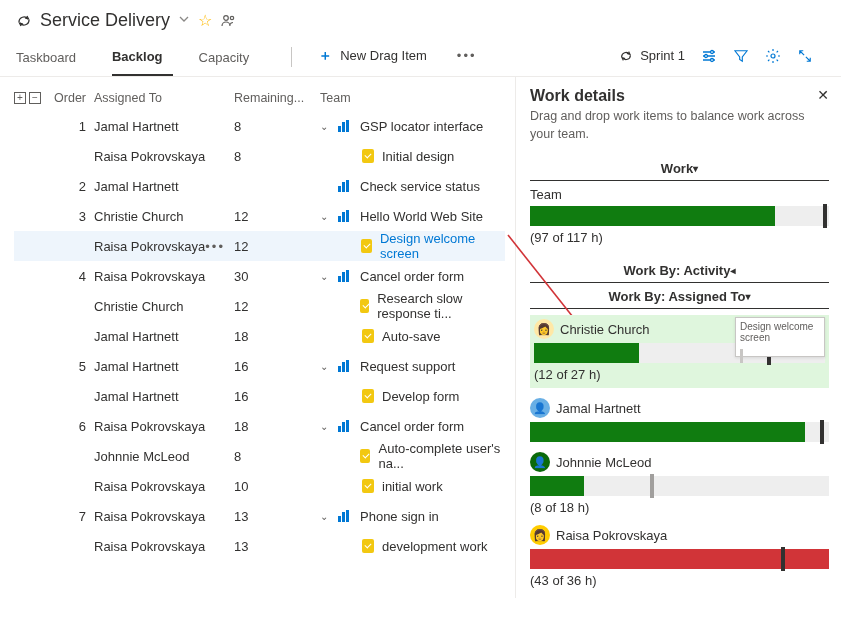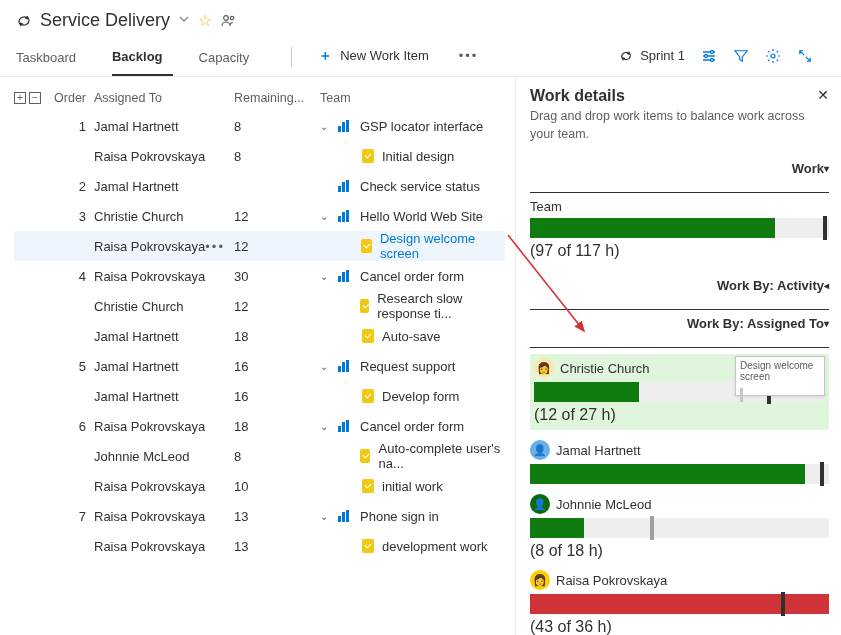--- a/index.html
+++ b/index.html
@@ -44,27 +44,27 @@
   .ellipsis-indent-0 { padding-left: 0px; }
   .ellipsis-indent-1 { padding-left: 24px; }
   .row-actions { color:#605e5c; letter-spacing:2px; margin-right:4px;}
   .boxbtn { width:12px; height:12px; border:1px solid #605e5c; display:inline-flex; align-items:center; justify-content:center; font-size:10px; line-height:1;}
 
   .panel { width:326px; border-left:1px solid #edebe9; padding: 10px 12px 10px 14px; }
   .panel-head { display:flex; justify-content:space-between; align-items:flex-start;}
   .panel-title { font-size:16px; font-weight:600; }
   .panel-close { font-size:14px; color:#323130; cursor:pointer;}
   .panel-sub { color:#605e5c; font-size:12.5px; margin-top:3px; line-height:1.4;}
-  .section-head { display:flex; justify-content:flex-end; align-items:center; font-weight:600; margin-top:18px; border-bottom: 1px solid #323130; padding-bottom:16px;}
+  .section-head { display:flex; justify-content:center; align-items:center; font-weight:600; margin-top:18px; border-bottom: 1px solid #323130; padding-bottom:4px;}
   .team-label { margin-top:6px; font-size:13px; }
   .bar-wrap { position:relative; height:20px; margin-top:4px; background:#eee; }
   .bar-fill { position:absolute; left:0; top:0; bottom:0; }
   .bar-cap { position:absolute; top:-2px; bottom:-2px; width:4px; background:#323130; }
   .bar-cap.gray { background:#a19f9d; }
-  .bar-label { margin-top:4px; font-size:16px; }
+  .bar-label { margin-top:4px; font-size:13px; }
 
   .person-block { margin-top:10px; position:relative;}
   .person-row { display:flex; align-items:center; gap:6px; }
   .avatar { width:20px; height:20px; border-radius:50%; display:inline-flex; align-items:center; justify-content:center; font-size:11px; color:#fff;}
   .drop-zone { position:relative; background:#dff6dd; padding:4px 4px 6px 4px; margin-top:6px;}
   .drag-card { position:absolute; right:4px; top:2px; width:90px; height:40px; background:#fff; border:1px solid #c8c6c4; padding:3px 4px; font-size:10px; color:#605e5c; box-shadow:0 1px 3px rgba(0,0,0,0.1);}
   .drag-card .mini-bar { width:3px; height:14px; background:#c8c6c4; display:inline-block; margin-top:6px;}
   .tri { font-size:10px;}
 
   svg.arrow-svg { position:absolute; pointer-events:none; }
@@ -98,21 +98,21 @@
   </span>
 </div>
 
 <div class="tabs">
   <div class="tab">Taskboard</div>
   <div class="tab active">Backlog</div>
   <div class="tab">Capacity</div>
   <div class="divider-v"></div>
   <div class="new-item">
     <span class="plus">＋</span>
-    <span>New Work Item</span>
+    <span>New Drag Item</span>
   </div>
   <div class="dots">•••</div>
   <div class="spacer"></div>
   <div class="right-tools">
     <div style="display:flex;align-items:center;gap:6px;">
       <span class="h-icon">
         <svg width="14" height="14" viewBox="0 0 16 16" fill="none" stroke="#323130" stroke-width="1.3">
             <path d="M3 9a5 5 0 0 1 9-3"></path>
             <path d="M13 7a5 5 0 0 1-9 3"></path>
             <path d="M11 3l1.5 3L9 5"></path>

